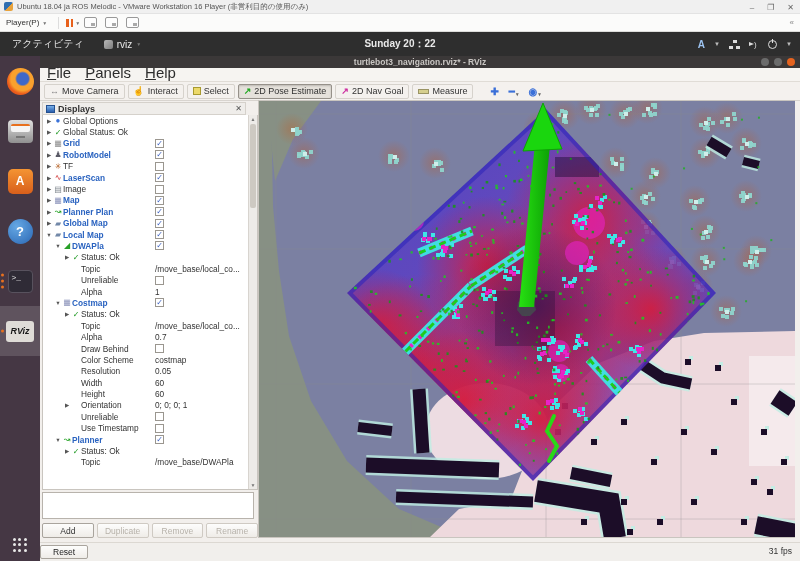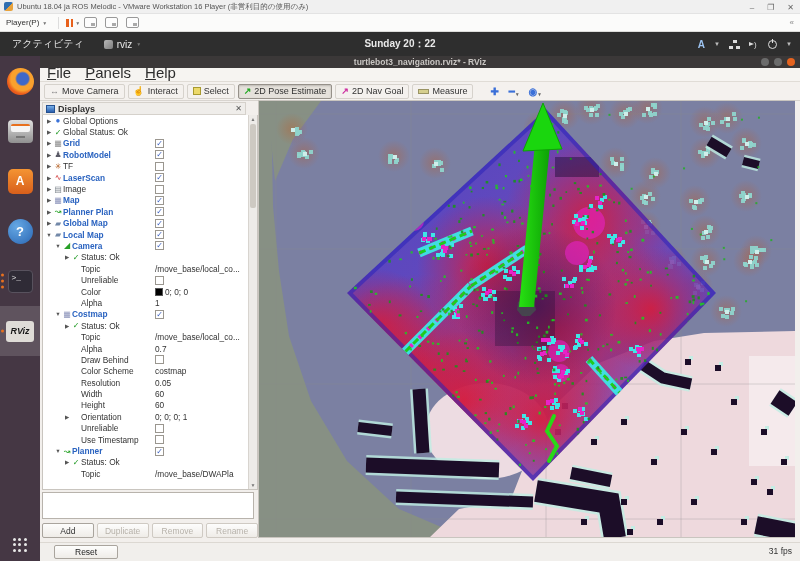--- a/index.html
+++ b/index.html
@@ -94,21 +94,21 @@
   #tree-scroll .up{top:1px;}  #tree-scroll .dn{bottom:1px;}
   #tree-thumb{position:absolute;left:1px;top:9px;width:6px;height:84px;background:#cdc9c2;border-radius:2px;}
   #disp-empty{position:absolute;left:0;top:390px;width:212px;height:27px;background:#fff;border:1px solid #b8b3ac;}
   #disp-btns{position:absolute;left:0;top:421px;width:216px;height:17px;display:flex;gap:3px;}
   .pbtn{flex:1;height:15px;border:1px solid #a9a49d;border-radius:2px;background:linear-gradient(#fdfdfc,#efece8);font-size:8.5px;color:#333;display:flex;align-items:center;justify-content:center;}
   .pbtn.disabled{color:#b7b2aa;border-color:#cfcac3;}
   
   #viewport{position:absolute;left:218px;top:44px;width:537px;height:438px;background:#879084;border:1px solid #c9c5bf;border-right:none;overflow:hidden;}
   
   #rv-status{position:absolute;left:0;bottom:0;width:100%;height:19px;background:#f1efec;border-top:1px solid #dcd8d2;}
-  #reset-btn{position:absolute;left:14px;top:2px;height:14px;padding:0 20px;border:1px solid #a9a49d;border-radius:2px;background:linear-gradient(#fdfdfc,#efece8);font-size:8.5px;color:#222;display:flex;align-items:center;}
+  #reset-btn{position:absolute;left:0;top:2px;height:14px;padding:0 12px;border:1px solid #a9a49d;border-radius:2px;background:linear-gradient(#fdfdfc,#efece8);font-size:8.5px;color:#222;display:flex;align-items:center;}
   #fps{position:absolute;right:8px;top:3px;font-size:8.5px;color:#333;}
 </style>
 </head>
 <body>
 
 <div id="stage">
 
   <div id="vm-titlebar">
     <div id="vm-icon"></div>
     <span>Ubuntu 18.04 ja ROS Melodic - VMware Workstation 16 Player (非営利目的の使用のみ)</span>
@@ -357,21 +357,21 @@
               <span class="ticon" style="color: rgb(114, 136, 168);">▰</span>
               <span class="tlabel blue">Local Map</span>
               <span class="rval">
                 <span class="cb">✓</span>
               </span>
             </div>
             <div class="trow">
               <span style="width: 11px; flex: 0 0 auto;"></span>
               <span class="tarrow">▼</span>
               <span class="ticon" style="color: rgb(40, 160, 40);">◢</span>
-              <span class="tlabel blue">Camera</span>
+              <span class="tlabel blue">DWAPla</span>
               <span class="rval">
                 <span class="cb">✓</span>
               </span>
             </div>
             <div class="trow">
               <span style="width: 20px; flex: 0 0 auto;"></span>
               <span class="tarrow">▶</span>
               <span class="ticon" style="color: rgb(24, 150, 28);">✓</span>
               <span class="tlabel">Status: Ok</span>
             </div>
@@ -384,30 +384,20 @@
                 <span>/move_base/local_co...</span>
               </span>
             </div>
             <div class="trow">
               <span style="width: 20px; flex: 0 0 auto;"></span>
               <span class="tarrow"></span>
               <span class="ticon"></span>
               <span class="tlabel">Unreliable</span>
               <span class="rval">
                 <span class="cb"></span>
-              </span>
-            </div>
-            <div class="trow">
-              <span style="width: 20px; flex: 0 0 auto;"></span>
-              <span class="tarrow"></span>
-              <span class="ticon"></span>
-              <span class="tlabel">Color</span>
-              <span class="rval">
-                <span class="swatch"></span>
-                <span>0; 0; 0</span>
               </span>
             </div>
             <div class="trow">
               <span style="width: 20px; flex: 0 0 auto;"></span>
               <span class="tarrow"></span>
               <span class="ticon"></span>
               <span class="tlabel">Alpha</span>
               <span class="rval">
                 <span>1</span>
               </span>

